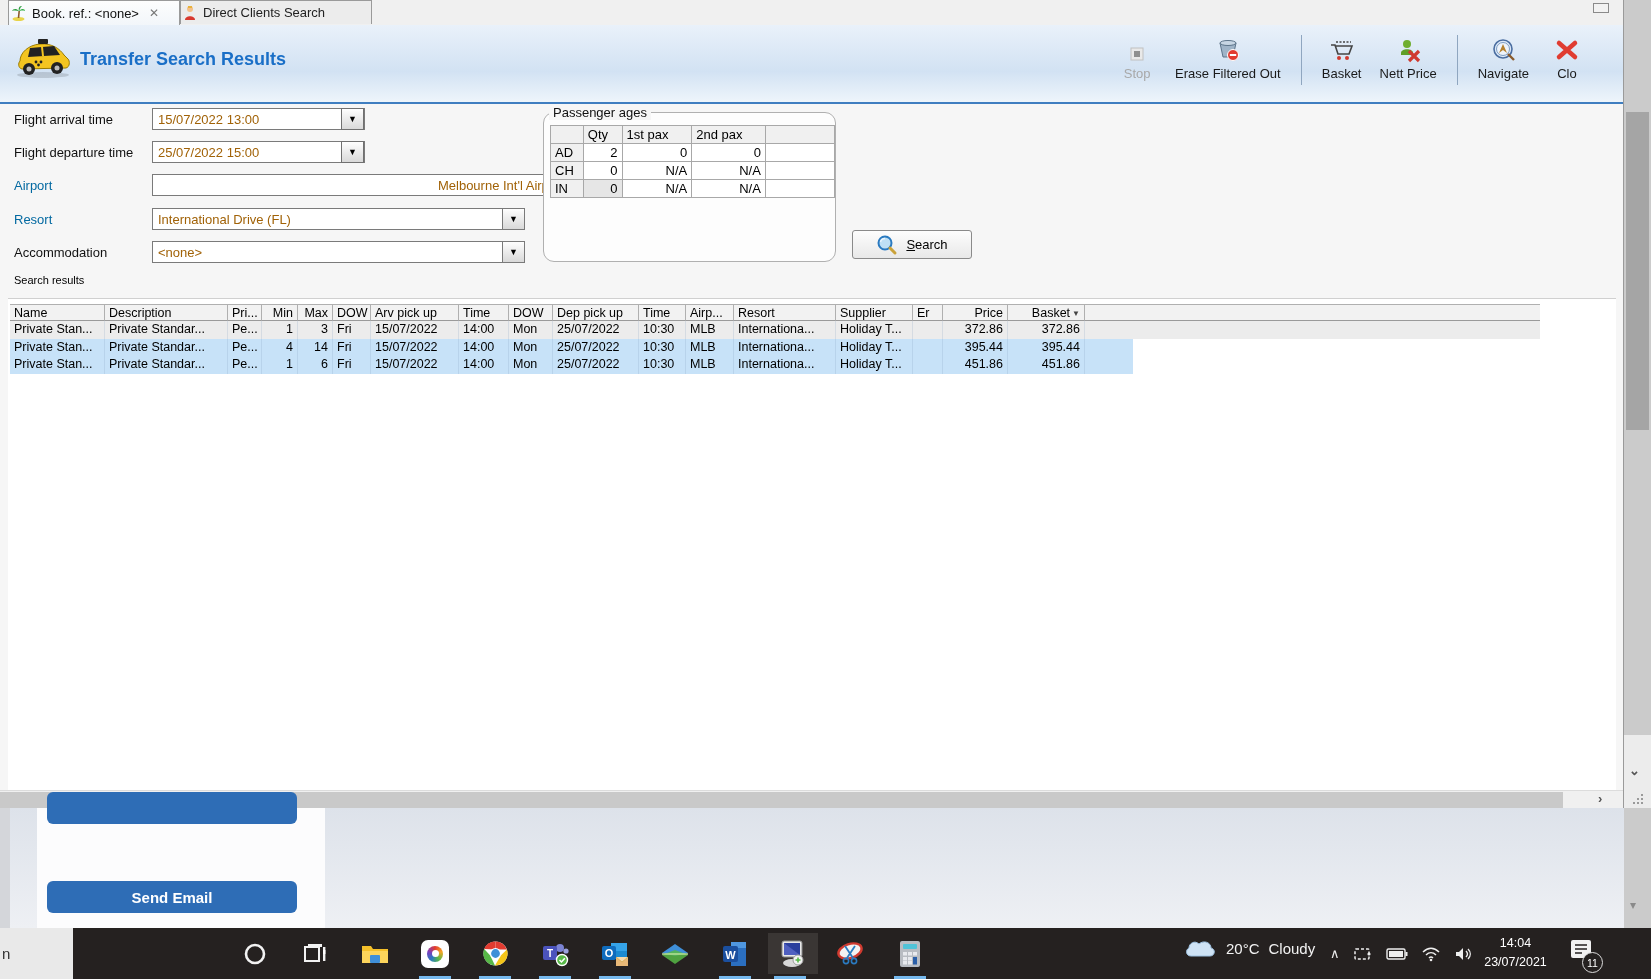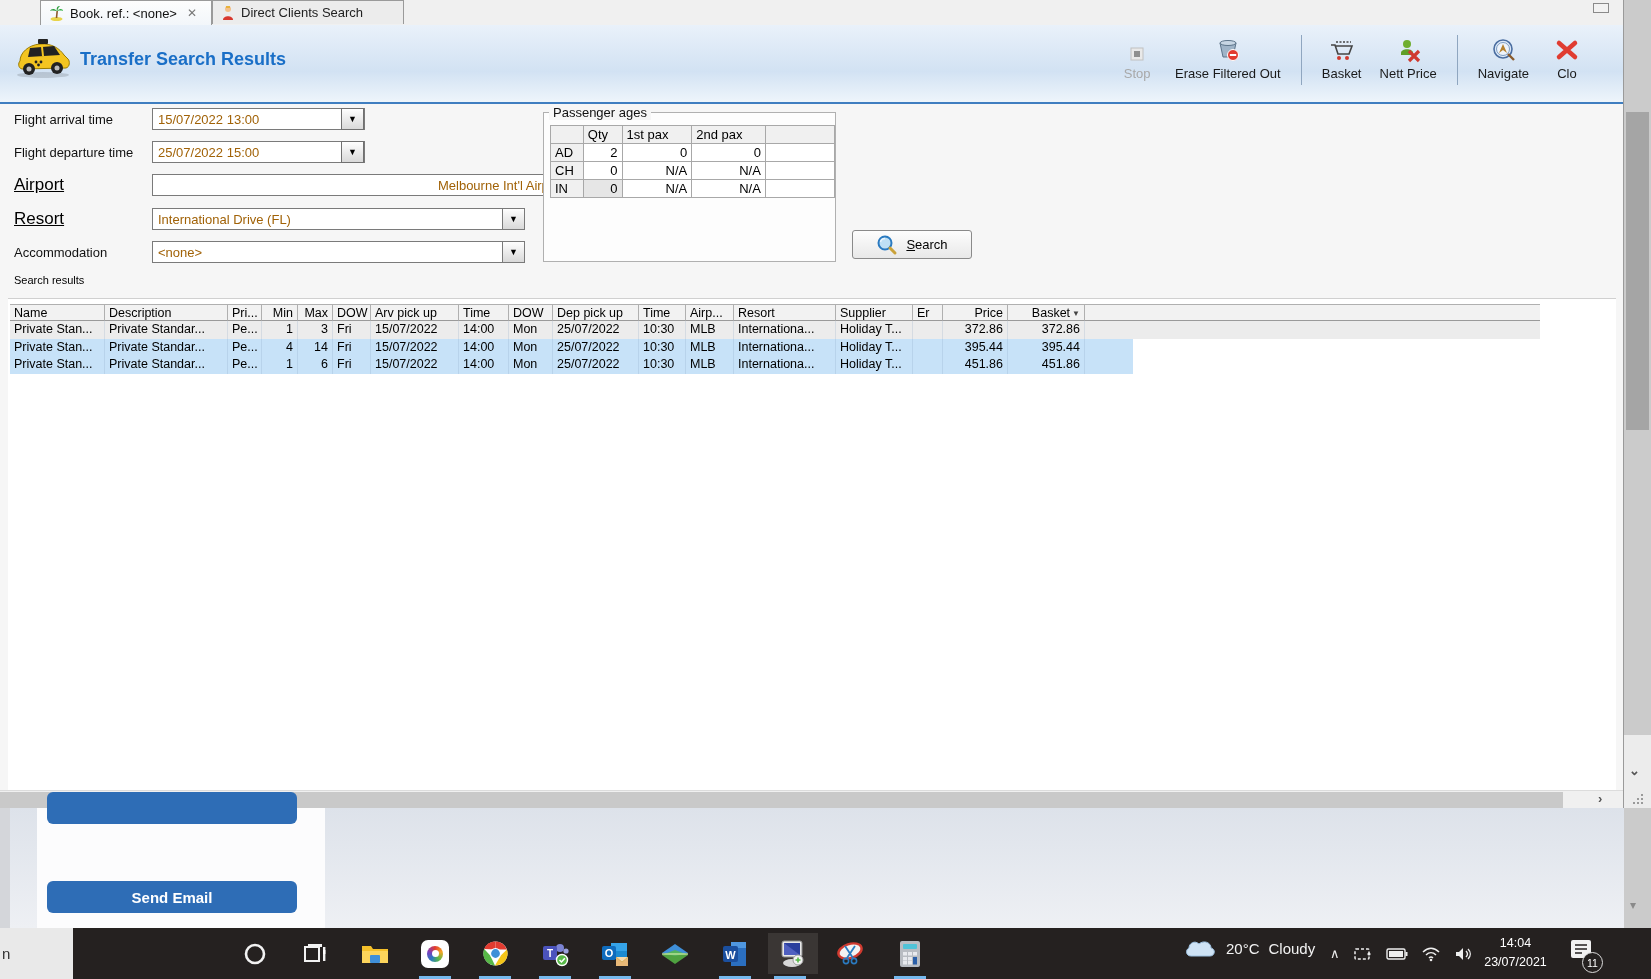--- a/index.html
+++ b/index.html
@@ -1,44 +1,44 @@
 <!DOCTYPE html>
 <html><head>
 <meta charset="utf-8">
 <style>
   html,body{margin:0;padding:0;}
   body{width:1651px;height:979px;overflow:hidden;font-family:"Liberation Sans",sans-serif;background:#e9edf2;position:relative;}
   
   .app{position:absolute;left:0;top:0;width:1623px;height:808px;background:#f6f6f6;border-right:1px solid #9a9a9a;overflow:hidden;}
   
   .tabbar{position:absolute;left:0;top:0;width:100%;height:25px;background:#f0f0f0;border-bottom:1px solid #a8a8a8;}
-  .tab{position:absolute;top:0;height:24px;display:flex;align-items:center;gap:6px;padding:0 8px;font-size:13px;color:#111;border:1px solid #9a9a9a;border-bottom:none;box-sizing:border-box;margin-left:32px;}
+  .tab{position:absolute;top:0;height:24px;display:flex;align-items:center;gap:6px;padding:0 2px;font-size:13px;color:#111;border:1px solid #9a9a9a;border-bottom:none;box-sizing:border-box;}
   .tab.active{left:8px;width:172px;background:linear-gradient(#fdfdfd,#f2f6fa);height:25px;}
   .tab.inactive{left:180px;width:192px;background:#ececec;color:#222;}
   .tab .x{color:#777;font-size:12px;margin-left:4px;}
   .winmin{position:absolute;right:14px;top:3px;width:14px;height:8px;border:1px solid #8a8a8a;background:#f2f2f2;}
   
   .hdr{position:absolute;left:0;top:25px;width:100%;height:77px;background:linear-gradient(#e9f1fa,#d2e2f3 60%,#eef5fb);border-bottom:2px solid #3f7ec0;}
   .title{position:absolute;left:80px;top:24px;font-size:18px;font-weight:bold;color:#1a6fc7;}
   .taxi{position:absolute;left:14px;top:10px;}
   .toolbar{position:absolute;right:36px;top:8px;display:flex;align-items:center;gap:18px;}
   .tbtn{display:flex;flex-direction:column;align-items:center;gap:3px;font-size:13px;color:#1a1a1a;cursor:default;min-width:40px;}
   .tbtn .ic{height:26px;display:flex;align-items:flex-end;justify-content:center;}
   .tbtn.disabled{color:#a8a8a8;}
   .tsep{width:1px;height:50px;background:#8fa6c0;margin:2px 2px 0;}
   
   .frow{position:absolute;height:22px;display:flex;align-items:center;}
   .flabel{font-size:13px;color:#111;}
-  .flink{font-size:17px;color:#000000;text-decoration:underline;}
+  .flink{font-size:13px;color:#0369a1;}
   .combo{position:absolute;height:22px;background:#fff;border:1px solid #7a7a7a;box-sizing:border-box;display:flex;align-items:center;}
   .combo .val{flex:1;font-size:13px;color:#a16207;padding-left:5px;white-space:nowrap;overflow:hidden;}
   .combo .dd{width:21px;height:20px;background:linear-gradient(#fefefe,#d9d9d9);border-left:1px solid #7a7a7a;display:flex;align-items:center;justify-content:center;font-size:9px;color:#000;}
   .combo.boxdd .dd{border:1px solid #707070;margin-right:0px;}
   
-  .group{position:absolute;left:543px;top:112px;width:291px;height:148px;border:1px solid #b0b0b0;border-radius:0;background:#fdfdfd;}
+  .group{position:absolute;left:543px;top:112px;width:291px;height:148px;border:1px solid #b0b0b0;border-radius:11px;background:#fdfdfd;}
   .gtitle{position:absolute;left:549px;top:105px;background:#f6f6f6;padding:0 4px;font-size:13px;color:#111;}
   .ptable{position:absolute;left:6px;top:12px;border-collapse:collapse;font-size:13px;background:#fff;}
   .ptable td,.ptable th{border:1px solid #a8a8a8;height:17px;padding:0 4px;font-weight:normal;text-align:left;}
   .ptable th{background:#f0f0f0;}
   .ptable td.rl{background:#f0f0f0;}
   .ptable td.num{text-align:right;}
   .ptable td.sel{background:#e6e6e6;}
   
   .searchbtn{position:absolute;left:852px;top:230px;width:118px;height:27px;background:linear-gradient(#fdfdfd,#e8e8e8);border:1px solid #8a8a8a;border-radius:3px;display:flex;align-items:center;justify-content:center;gap:8px;font-size:13px;color:#000;}
   .searchbtn u{text-decoration:underline;}

